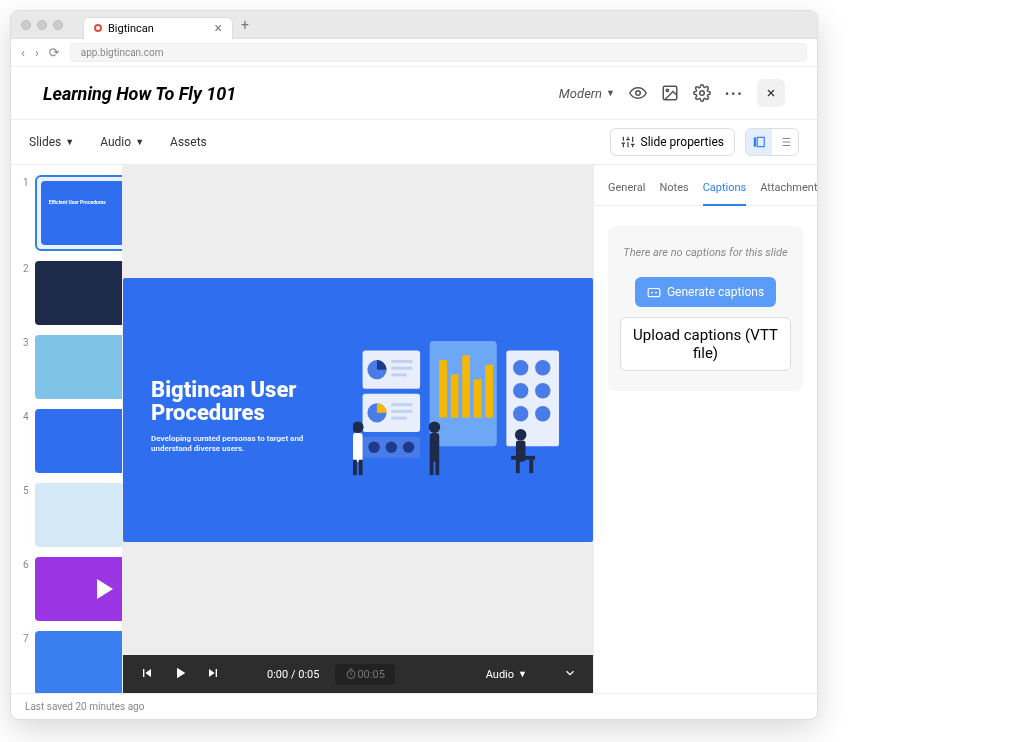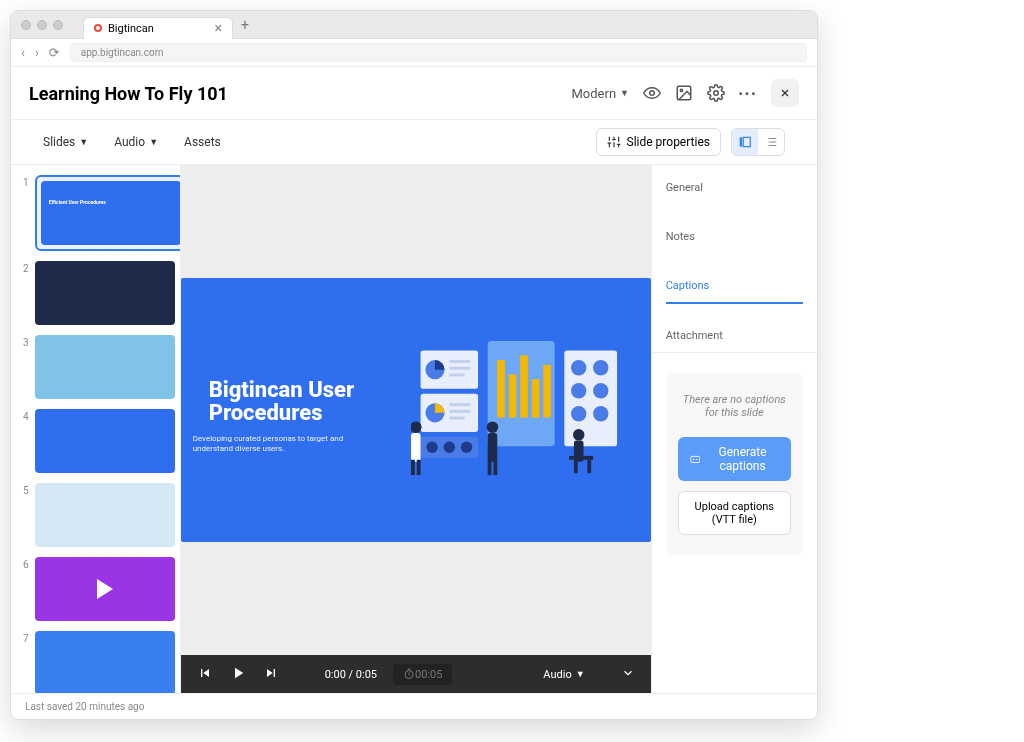--- a/index.html
+++ b/index.html
@@ -12,28 +12,28 @@
 .light { width: 10px; height: 10px; border-radius: 50%; background: #ccc; border: 1px solid #bbb; }
 .tab { background: #fff; height: 22px; min-width: 150px; border-radius: 6px 6px 0 0; display: flex; align-items: center; padding: 0 10px; font-size: 11px; margin-top: 6px; border: 1px solid #ddd; border-bottom: none; position: relative; }
 .tab .favicon { width: 8px; height: 8px; border-radius: 50%; border: 2px solid #e74c3c; margin-right: 6px; }
 .tab .close { margin-left: auto; color: #888; font-size: 14px; }
 .newtab { margin-left: 8px; color: #777; font-size: 14px; }
 .address-bar { height: 28px; background: #fff; display: flex; align-items: center; padding: 0 10px; gap: 10px; border-bottom: 1px solid #eee; font-size: 11px; color: #888; }
 .nav-arrow, .reload { cursor: pointer; font-size: 13px; }
 .url { flex: 1; background: #f5f5f5; border-radius: 4px; padding: 3px 10px; border: 1px solid #eee; font-size: 10px; }
 
 
-.app-header { display: flex; align-items: center; padding: 12px 18px; border-bottom: 1px solid #eee; }
+.app-header { display: flex; align-items: center; padding: 12px 32px; border-bottom: 1px solid #eee; font-style: italic; }
 .page-title { font-size: 18px; font-weight: 700; }
 .header-actions { margin-left: auto; display: flex; align-items: center; gap: 14px; color: #555; font-size: 13px; }
 .header-ico { width: 18px; height: 18px; display: inline-flex; align-items: center; justify-content: center; }
 .close-btn { width: 28px; height: 28px; border-radius: 6px; background: #f1f1f1; display: flex; align-items: center; justify-content: center; font-size: 14px; }
 
 
-.toolbar { display: flex; align-items: center; padding: 8px 32px; border-bottom: 1px solid #eee; font-size: 12px; color: #333; }
+.toolbar { display: flex; align-items: center; padding: 8px 18px; border-bottom: 1px solid #eee; font-size: 12px; color: #333; }
 .tool-tabs { display: flex; gap: 26px; }
 .tool-tab { display: flex; align-items: center; gap: 4px; cursor: pointer; }
 .toolbar-right { margin-left: auto; display: flex; align-items: center; gap: 10px; }
 .btn-outline { border: 1px solid #ddd; border-radius: 6px; padding: 6px 10px; display: flex; align-items: center; gap: 6px; font-size: 12px; background: #fff; cursor: pointer;}
 .view-toggle { display: flex; border: 1px solid #ddd; border-radius: 6px; overflow: hidden; }
 .view-toggle div { width: 26px; height: 26px; display: flex; align-items: center; justify-content: center; }
 .view-toggle .active { background: #2f80ed22; color: #2f80ed; }
 
 
 .main { flex: 1; display: flex; overflow: hidden; }
@@ -42,36 +42,36 @@
 .slide-num { font-size: 10px; color: #888; width: 10px; text-align: right; padding-top: 2px; }
 .thumb { width: 140px; height: 64px; border-radius: 4px; position: relative; overflow: hidden; flex-shrink: 0; }
 .slide-row.selected .thumb-wrap { border: 2px solid #2f80ed; border-radius: 6px; background: #eaf2ff; padding: 4px; }
 .thumb-wrap { padding: 0; }
 .slide-icons { display: flex; flex-direction: column; gap: 6px; font-size: 10px; color: #888; padding-top: 2px; }
 
 .stage { flex: 1; background: #ededed; display: flex; flex-direction: column; }
 .stage-inner { flex: 1; display: flex; align-items: center; justify-content: center; }
 .slide-main { width: 470px; height: 264px; background: #2f6fef; border-radius: 2px; position: relative; color: #fff; }
 .slide-main .title { position: absolute; left: 28px; top: 100px; font-size: 22px; font-weight: 800; line-height: 1.05; }
-.slide-main .sub { position: absolute; left: 12px; top: 156px; font-size: 8px; width: 160px; line-height: 1.3; opacity: 0.9; }
+.slide-main .sub { position: absolute; left: 28px; top: 156px; font-size: 8px; width: 160px; line-height: 1.3; opacity: 0.9; font-weight: bold; }
 
 .player { height: 38px; background: #2d2d2d; color: #fff; display: flex; align-items: center; padding: 0 16px; gap: 16px; font-size: 11px; }
 .player .spacer { flex: 1; }
 .timer-box { background: #222; border-radius: 4px; padding: 4px 10px; color: #777; display: flex; align-items: center; }
 
 
 .right-panel { width: 224px; border-left: 1px solid #eee; padding: 10px 0; font-size: 12px; }
-.rp-tabs { display: flex; gap: 20px; padding: 0 14px 0 14px; border-bottom: 1px solid #eee; font-size: 11px; color: #666; flex-direction: column; }
+.rp-tabs { display: flex; gap: 14px; padding: 0 14px 0 14px; border-bottom: 1px solid #eee; font-size: 11px; color: #666; }
 .rp-tab { padding: 6px 0 10px 0; cursor: pointer; }
 .rp-tab.active { color: #2f80ed; border-bottom: 2px solid #2f80ed; margin-bottom: -1px; }
 .rp-body { padding: 20px 14px; }
 .captions-box { background: #f7f7f7; border-radius: 8px; padding: 20px 12px; text-align: center; }
 .empty-text { font-style: italic; color: #888; font-size: 11px; margin-bottom: 18px; }
 .btn-primary { background: #5a9cf8; color: #fff; border: none; border-radius: 6px; padding: 8px 12px; font-size: 12px; display: inline-flex; align-items: center; gap: 6px; margin-bottom: 10px; cursor: pointer;}
-.btn-secondary { background: #fff; border: 1px solid #ddd; border-radius: 6px; padding: 8px 12px; font-size: 11px; cursor: pointer; }
+.btn-secondary { background: #fff; border: 1px solid #ddd; border-radius: 6px; padding: 8px 12px; font-size: 15px; cursor: pointer; }
 
 
 .footer { height: 26px; display: flex; align-items: center; padding: 0 14px; font-size: 10px; color: #888; border-top: 1px solid #eee; }
 
 
 .th1 { background: #2f6fef; }
 .th2 { background: #1e2a4a; }
 .th3 { background: #7fc4e8; }
 .th4 { background: #2f6fef; }
 .th5 { background: #d4e8f5; }

